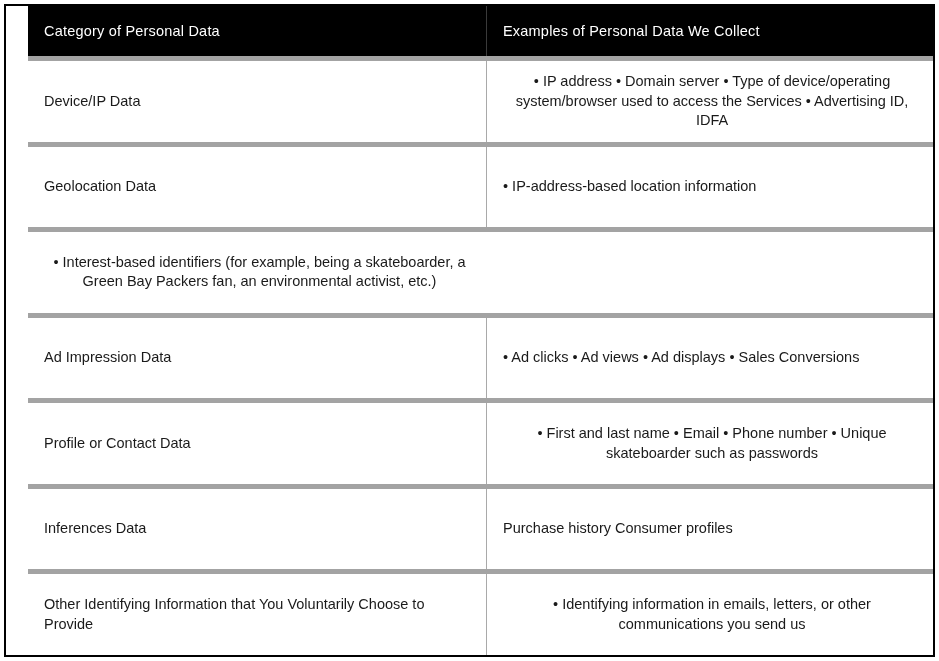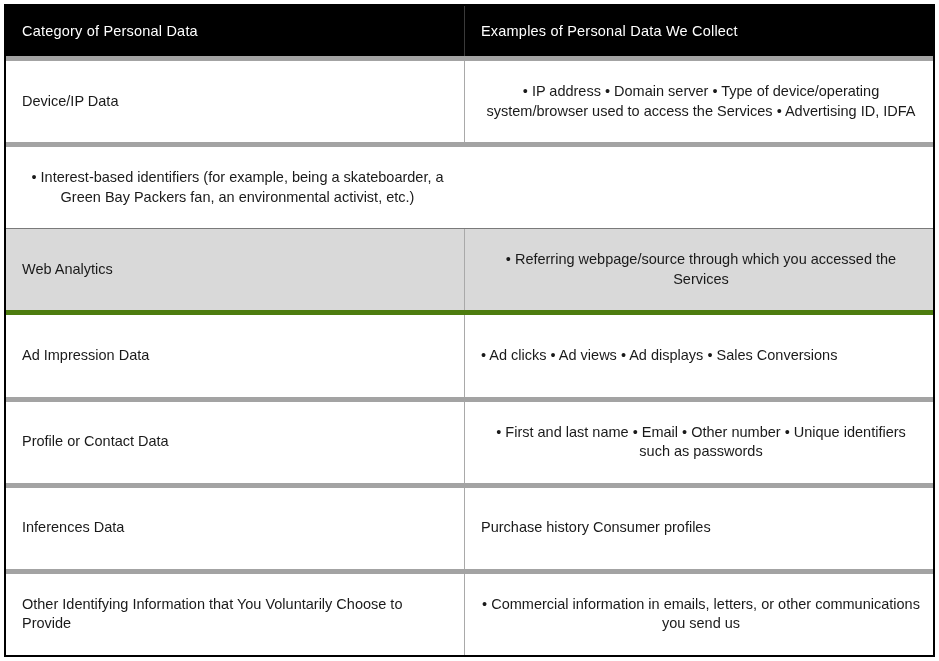--- a/index.html
+++ b/index.html
@@ -16,20 +16,21 @@
     background: #ffffff;
   }
   .data-table {
     width: 100%;
     height: 100%;
     box-sizing: border-box;
     border: 2px solid #000000;
     display: flex;
     flex-direction: column;
     background: #ffffff;
+    padding-left: 22px;
   }
   .header-row {
     display: grid;
     grid-template-columns: 459px 1fr;
     background: #000000;
     color: #ffffff;
     flex: 0 0 50px;
   }
   .header-cell {
     display: flex;
@@ -83,45 +84,45 @@
     <div class="header-row">
       <div class="header-cell first">Category of Personal Data</div>
       <div class="header-cell">Examples of Personal Data We Collect</div>
     </div>
 
     <div class="body-row">
       <div class="cell category">Device/IP Data</div>
       <div class="cell examples">• IP address • Domain server • Type of device/operating system/browser used to access the Services • Advertising ID, IDFA</div>
     </div>
 
+    <div class="body-row">
+      <div class="cell category">Geolocation Data</div>
+      <div class="cell examples">• IP-address-based location information</div>
+    </div>
 
     <div class="body-row">
       <div class="cell examples">• Interest-based identifiers (for example, being a skateboarder, a Green Bay Packers fan, an environmental activist, etc.)</div>
     </div>
 
-    <div class="body-row highlighted">
-      <div class="cell category">Web Analytics</div>
-      <div class="cell examples">• Referring webpage/source through which you accessed the Services</div>
-    </div>
 
     <div class="body-row">
       <div class="cell category">Ad Impression Data</div>
       <div class="cell examples">• Ad clicks • Ad views • Ad displays • Sales Conversions</div>
     </div>
 
     <div class="body-row">
       <div class="cell category">Profile or Contact Data</div>
-      <div class="cell examples">• First and last name • Email • Other number • Unique identifiers such as passwords</div>
+      <div class="cell examples">• First and last name • Email • Phone number • Unique skateboarder such as passwords</div>
     </div>
 
     <div class="body-row">
       <div class="cell category">Inferences Data</div>
       <div class="cell examples">Purchase history Consumer profiles</div>
     </div>
 
     <div class="body-row">
       <div class="cell category">Other Identifying Information that You Voluntarily Choose to Provide</div>
-      <div class="cell examples">• Commercial information in emails, letters, or other communications you send us</div>
+      <div class="cell examples">• Identifying information in emails, letters, or other communications you send us</div>
     </div>
 
 
   </div>
 </div>
 
 </body></html>

